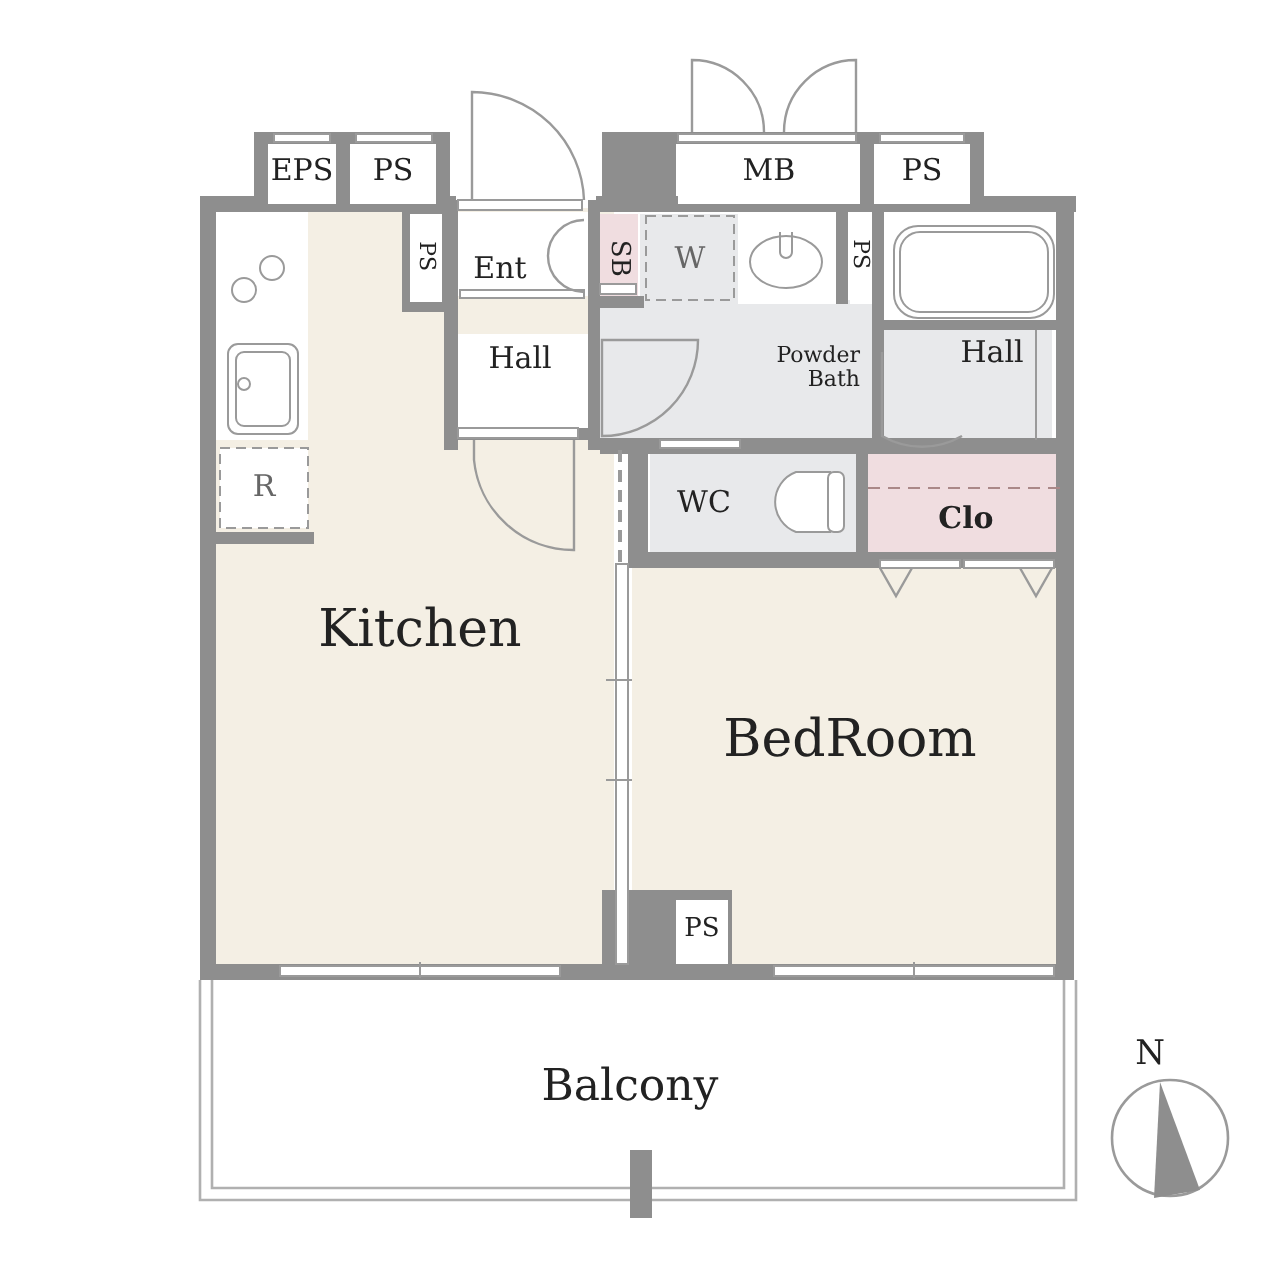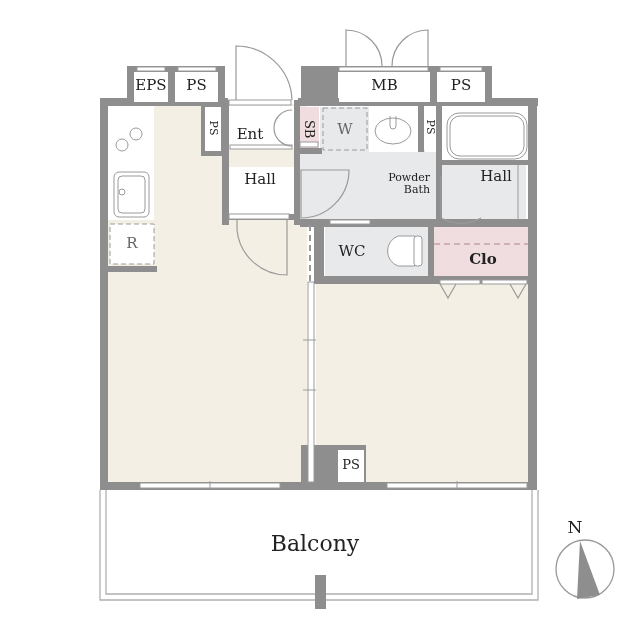--- a/index.html
+++ b/index.html
@@ -167,18 +167,20 @@
 <div class="lbl" style="left:350px;top:172px;width:80px;font-size:11px;text-align:right;">
   <div>Powder</div>
   <div>Bath</div>
 </div>
 <div class="lbl small" style="left:466px;top:168px;width:60px;">Hall</div>
 <div class="lbl small" style="left:110px;top:235px;width:44px;color:#666;">R</div>
 <div class="lbl small" style="left:327px;top:243px;width:50px;">WC</div>
 <div class="lbl small" style="left:458px;top:251px;width:50px;font-weight:bold;">Clo</div>
 
 <div class="lbl big" style="left:130px;top:300px;width:160px;">
+  <div>Kitchen</div>
 </div>
 <div class="lbl big" style="left:345px;top:355px;width:160px;">
+  <div>BedRoom</div>
 </div>
 <div class="lbl" style="left:338px;top:458px;width:26px;font-size:13px;">PS</div>
 <div class="lbl mid" style="left:240px;top:532px;width:150px;text-align:center;">Balcony</div>
 <div class="lbl" style="left:565px;top:518px;width:20px;font-size:17px;">N</div>
 
 </body></html>

